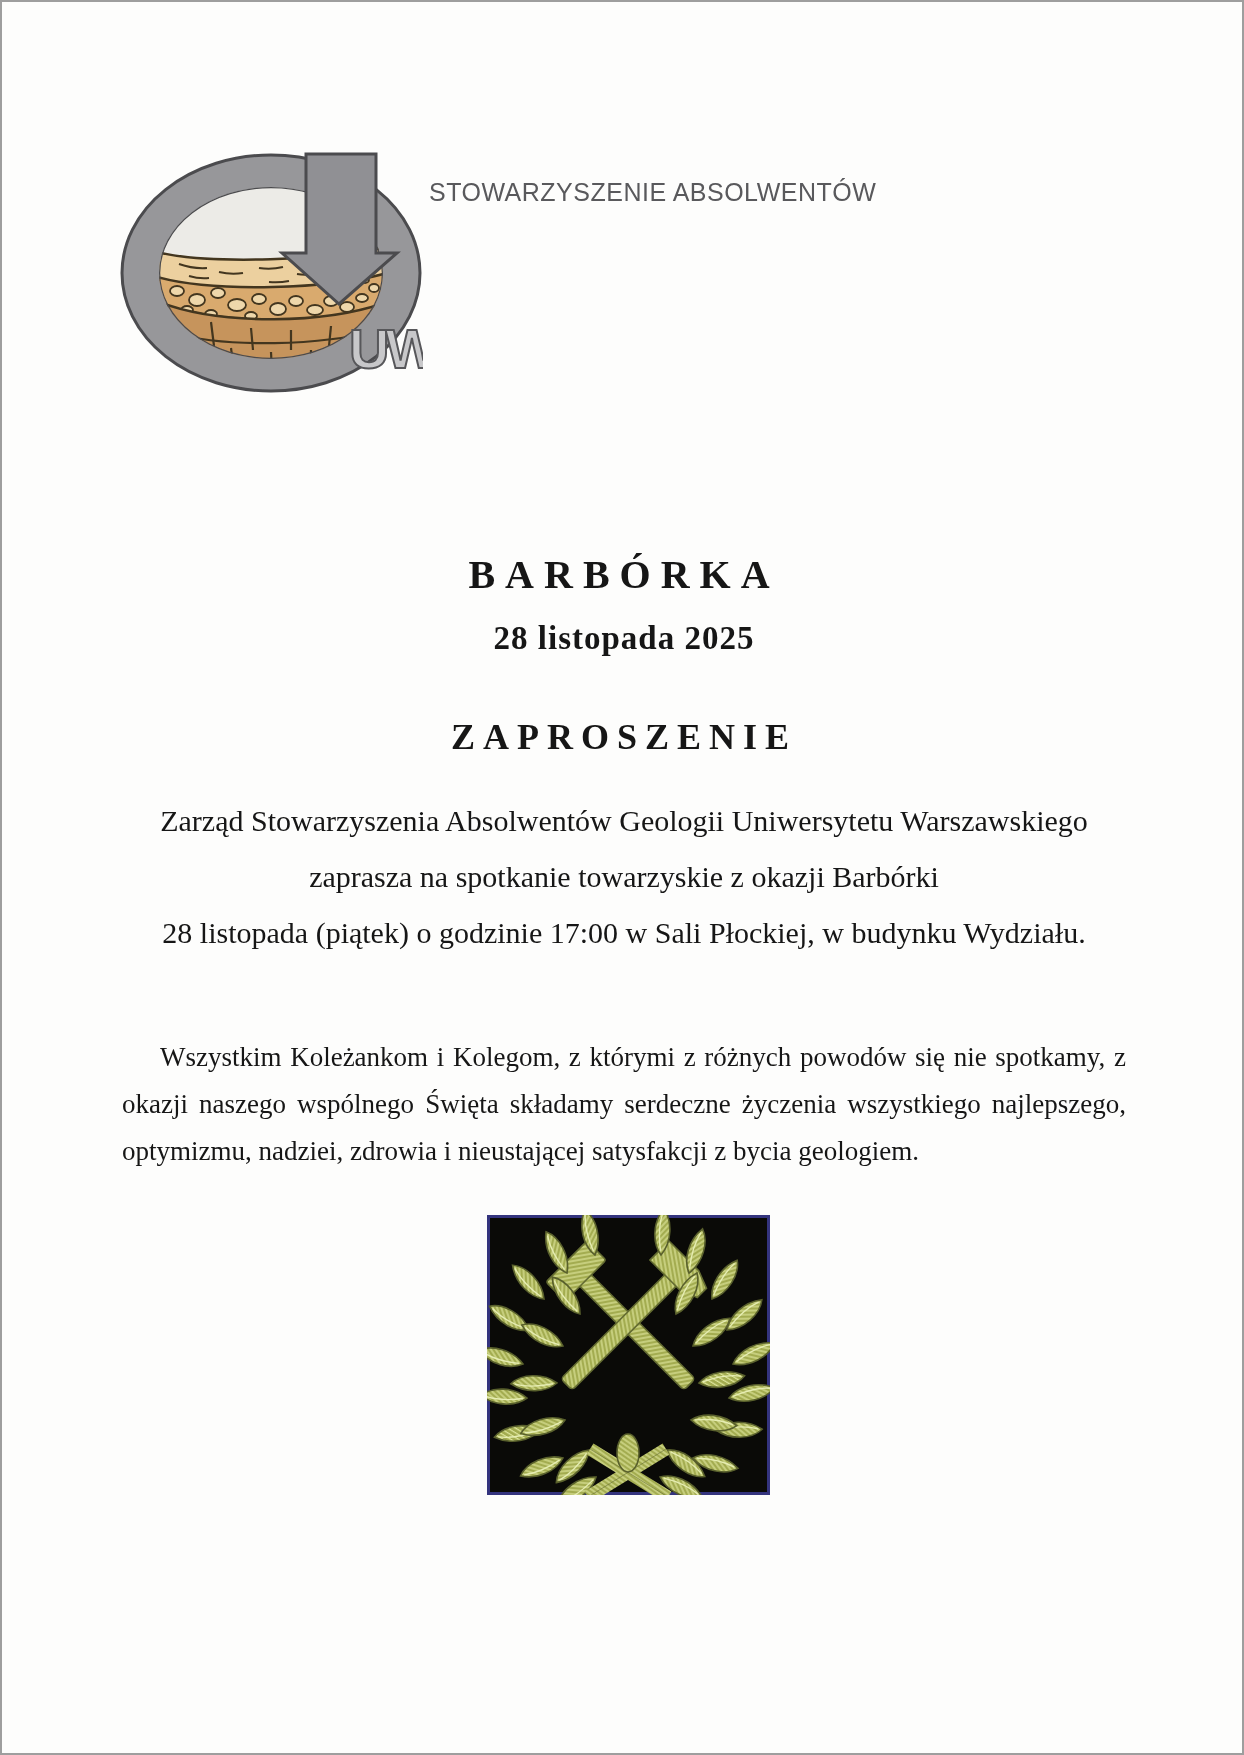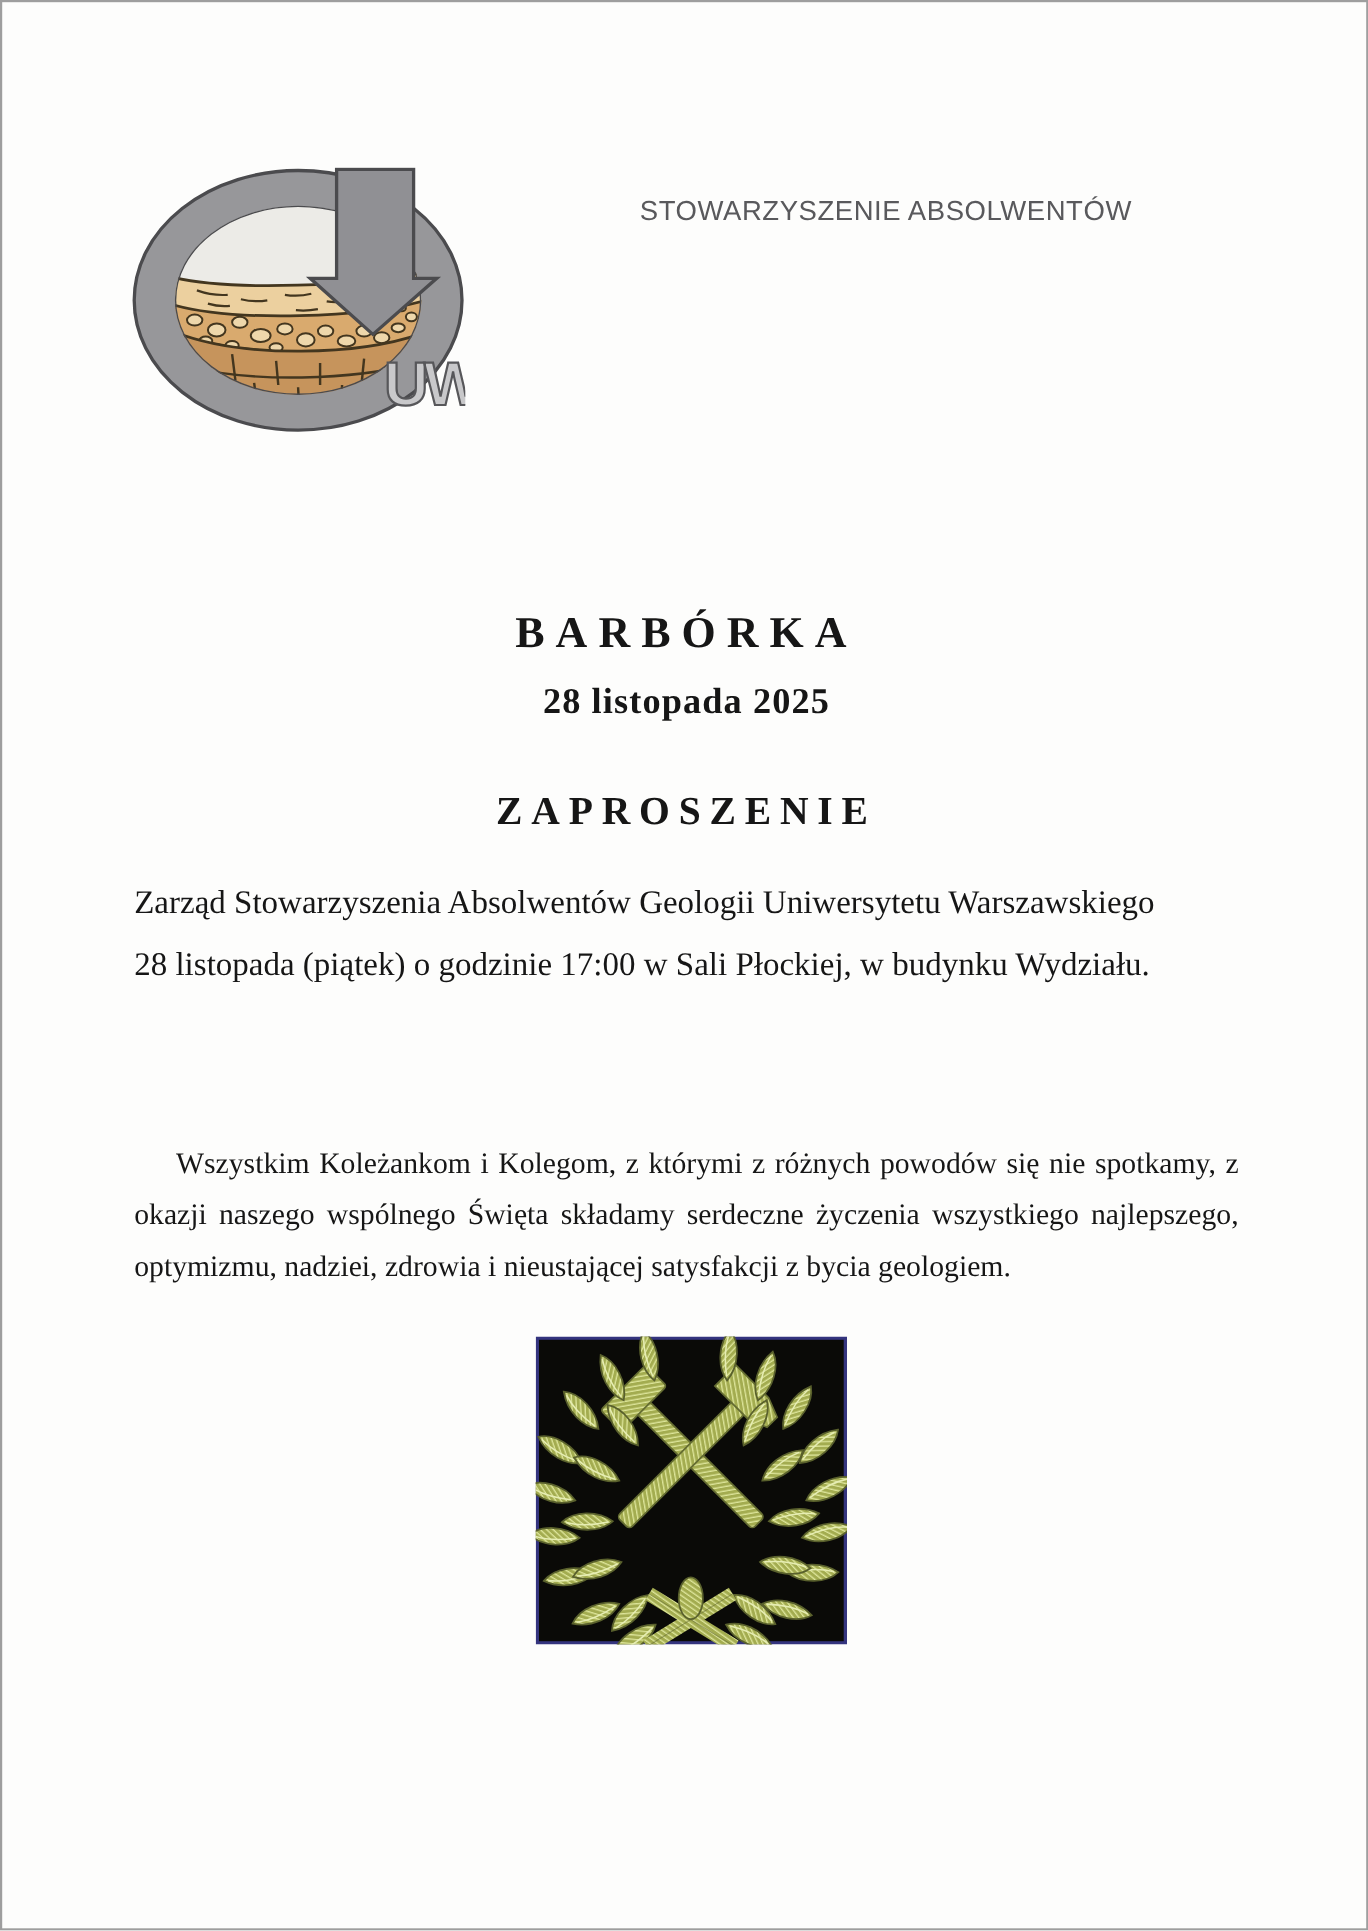--- a/index.html
+++ b/index.html
@@ -9,41 +9,41 @@
     background:#fdfdfc;
     border:2px solid #9e9e9e;
     box-sizing:border-box;
     overflow:hidden;
     font-family:"Liberation Serif", serif;
     color:#161616;
   }
   .logo{position:absolute;left:117px;top:150px;width:304px;height:242px;}
   .org{
     position:absolute;left:427px;top:174px;width:600px;
-    text-align:right;
+    text-align:left;
     font-family:"Liberation Sans", sans-serif;
     font-size:25px;line-height:32px;
     color:#59595c;letter-spacing:0.5px;
   }
   .title{
     position:absolute;left:0;top:549px;width:1244px;
     text-align:center;font-weight:bold;
     font-size:40px;letter-spacing:10px;
   }
   .date{
     position:absolute;left:0;top:618px;width:1244px;
     text-align:center;font-weight:bold;font-size:33px;letter-spacing:1px;
   }
   .zapro{
     position:absolute;left:0;top:714px;width:1244px;
     text-align:center;font-weight:bold;font-size:36px;letter-spacing:8px;
   }
   .invite{
     position:absolute;left:120px;top:791px;width:1004px;
-    font-size:30px;line-height:56px;
+    text-align:center;font-size:30px;line-height:56px;
   }
   .wishes{
     position:absolute;left:120px;top:1032px;width:1004px;
     font-size:27px;line-height:47px;
     text-align:justify;text-indent:38px;font-family:Liberation Serif, serif;
   }
   .emblem{position:absolute;left:485px;top:1213px;width:283px;height:280px;}
 </style>
 </head>
 <body>
@@ -124,20 +124,21 @@
   <div class="org">
     <div>STOWARZYSZENIE ABSOLWENTÓW</div>
   </div>
 
   <div class="title">BARBÓRKA</div>
   <div class="date">28 listopada 2025</div>
   <div class="zapro">ZAPROSZENIE</div>
 
   <div class="invite">
     <div>Zarząd Stowarzyszenia Absolwentów Geologii Uniwersytetu Warszawskiego</div>
+    <div>zaprasza na spotkanie towarzyskie z okazji Barbórki</div>
     <div>28 listopada (piątek) o godzinie 17:00 w Sali Płockiej, w budynku Wydziału.</div>
   </div>
 
   <div class="wishes">Wszystkim Koleżankom i Kolegom, z którymi z różnych powodów się nie spotkamy, z okazji naszego wspólnego Święta składamy serdeczne życzenia wszystkiego najlepszego, optymizmu, nadziei, zdrowia i nieustającej satysfakcji z bycia geologiem.</div>
 
   <div class="emblem">
     <svg width="283" height="280" viewBox="0 0 283 280">
       <defs>
         <pattern id="embh" patternUnits="userSpaceOnUse" width="4" height="4" patternTransform="rotate(35)">
           <rect width="4" height="4" fill="#a3ac50"></rect>

